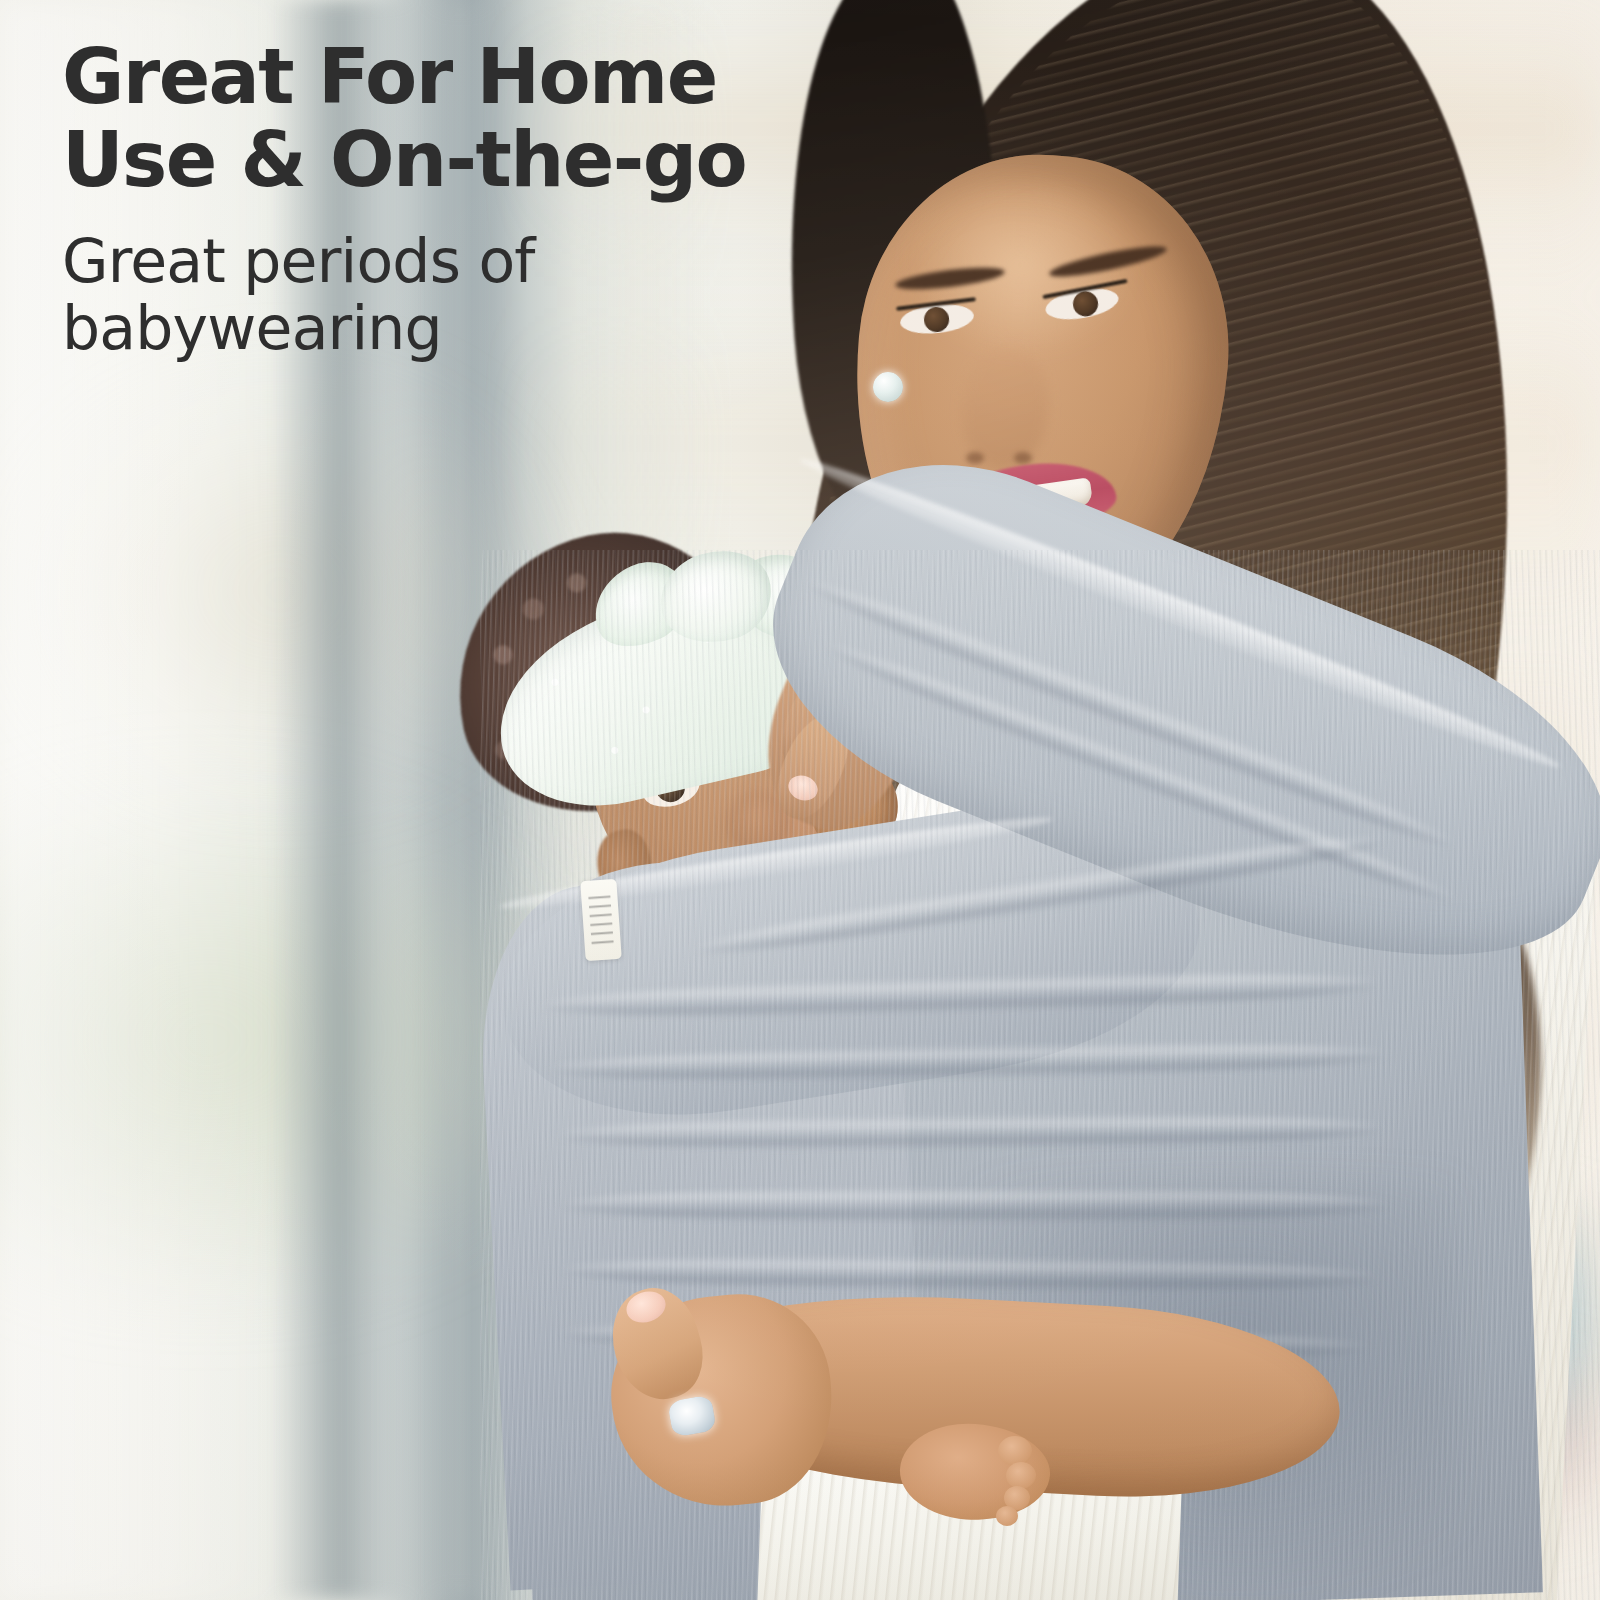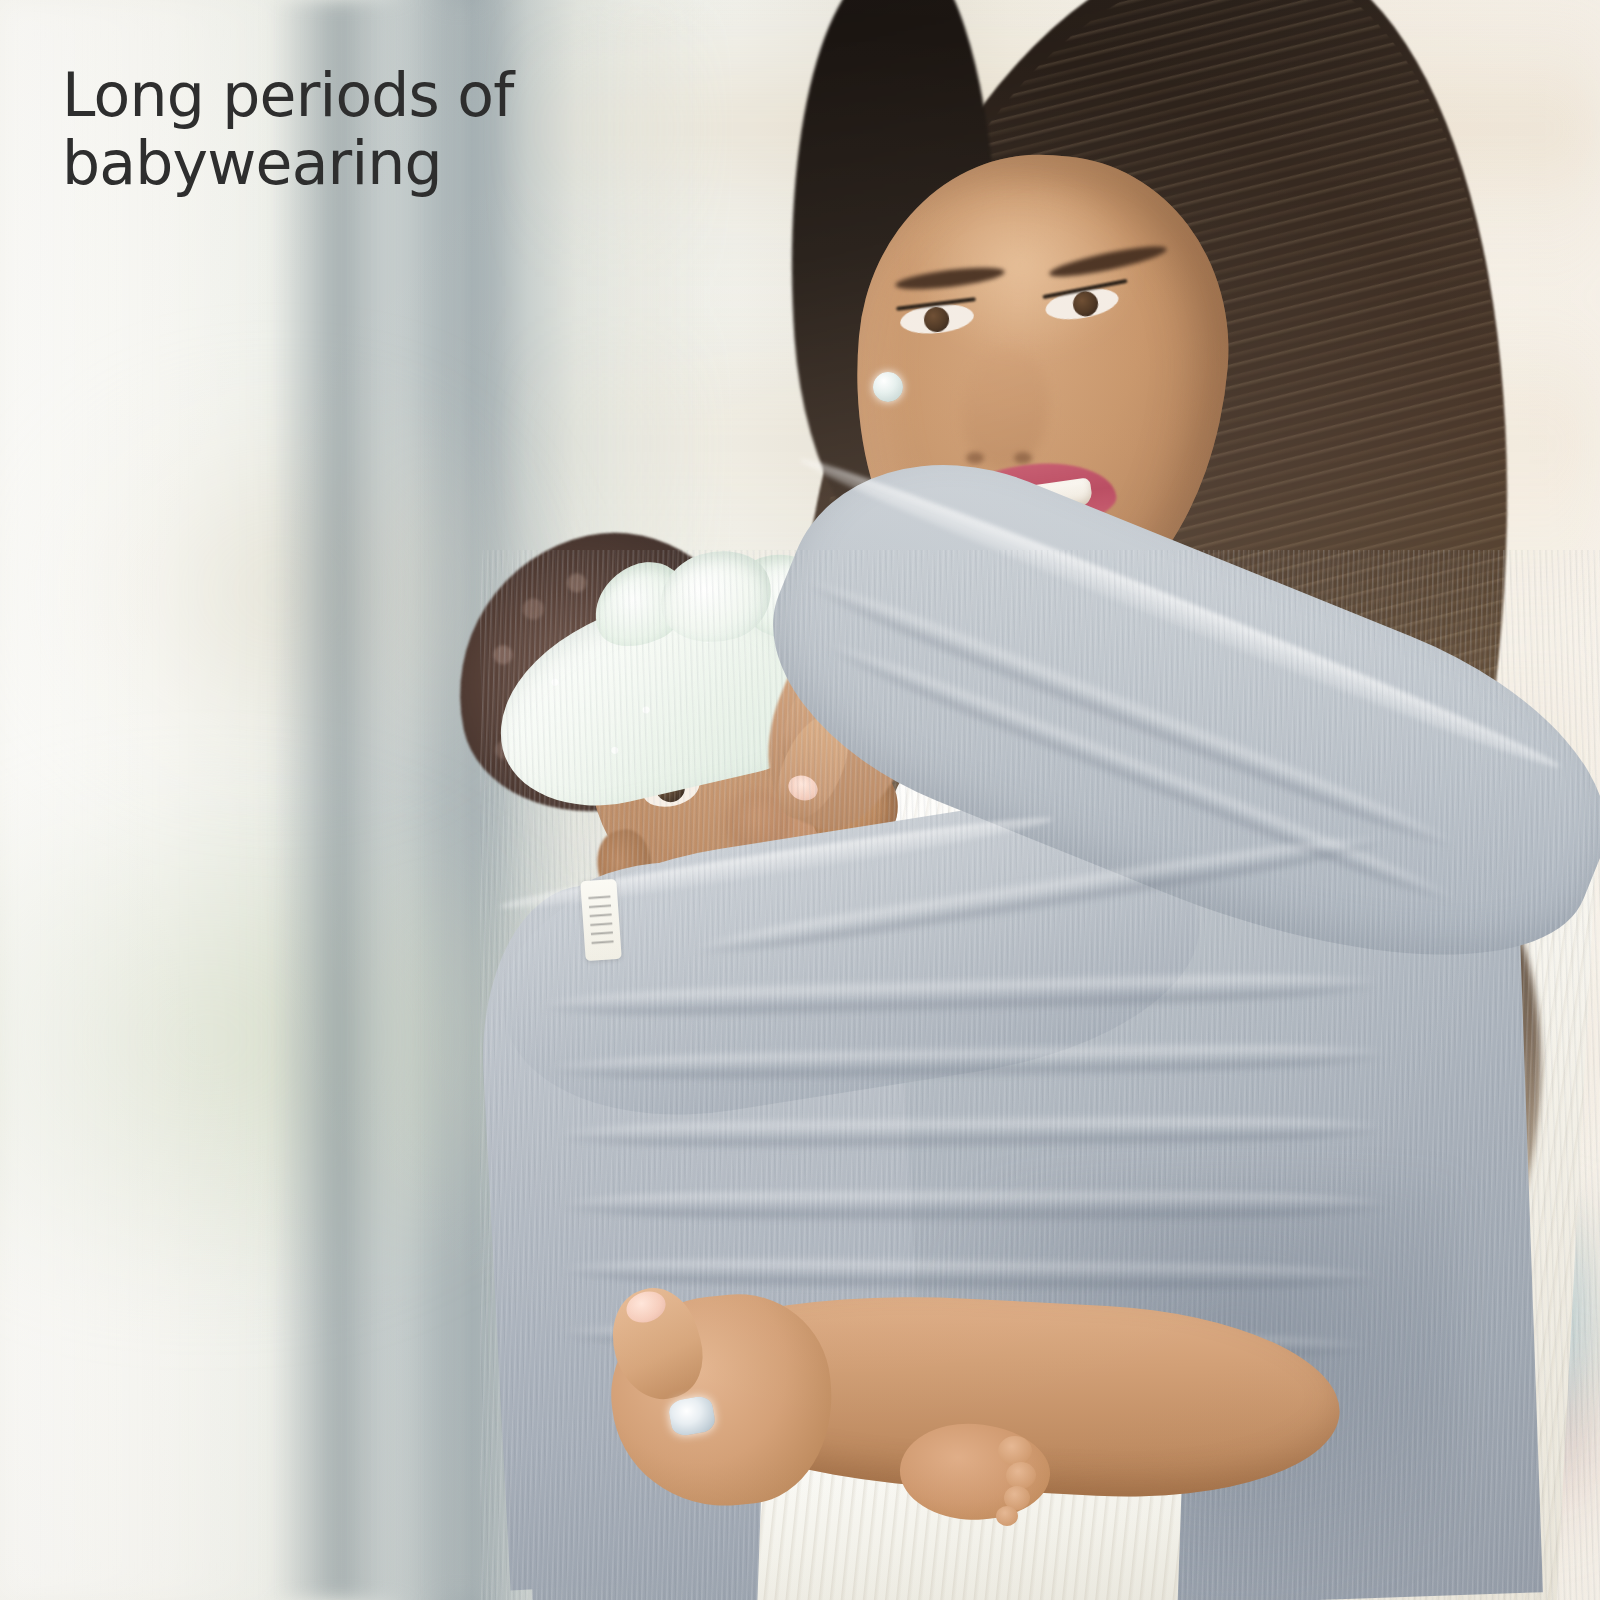--- a/index.html
+++ b/index.html
@@ -758,17 +758,19 @@
     <div class="baby-foot"></div>
     <div class="toe t1"></div>
     <div class="toe t2"></div>
     <div class="toe t3"></div>
     <div class="toe t4"></div>
 
     <div class="grade"></div>
   </div>
 
   <div class="copy">
-    <p class="subhead">Long periods of
+    <h1 class="headline">Great For Home
+Use &amp; On-the-go</h1>
+    <p class="subhead">Great periods of
 babywearing</p>
   </div>
 
 </div>
 
 </body></html>

